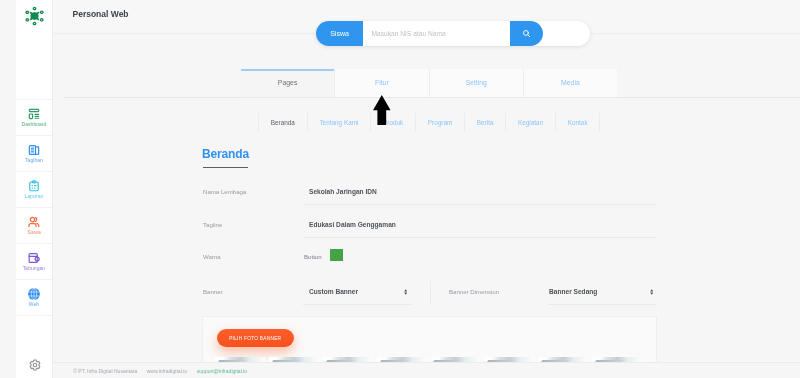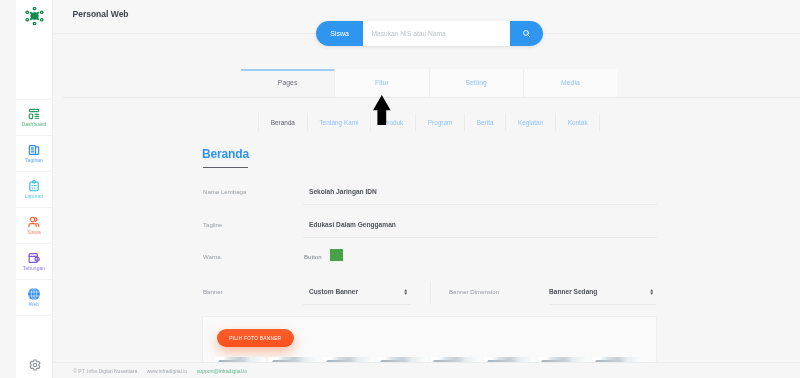--- a/index.html
+++ b/index.html
@@ -22,21 +22,21 @@
   .gear{position:absolute;left:0.5px;top:358px;width:36px;height:13px;
         display:flex;align-items:center;justify-content:center;}
 
   
   .header{position:absolute;left:37px;top:0;width:763px;height:34px;background:#f7f7f8;
           border-bottom:1px solid #ededee;box-sizing:border-box;}
   .header-title{position:absolute;left:19.5px;top:8.5px;font-size:8.5px;font-weight:bold;color:#3e4249;}
 
   
   .searchbar{position:absolute;left:300px;top:21px;width:227px;height:25px;
-             border-radius:13px;background:#fff;box-shadow:0 1px 4px rgba(0,0,0,.10);}
+             border-radius:13px;background:#fff;box-shadow:0 1px 4px rgba(0,0,0,.10);padding-left:47px;}
   .search-seg{position:absolute;left:0;top:0;width:47px;height:25px;background:#2f96f0;
               border-radius:13px 0 0 13px;color:#fff;font-size:7px;
               display:flex;align-items:center;justify-content:center;}
   .search-input{position:absolute;left:47px;top:0;width:147px;height:25px;border:0;outline:0;
                 background:transparent;font-size:6.65px;color:#3e4249;padding:0 0 0 8.5px;
                 box-sizing:border-box;font-family:"Liberation Sans",sans-serif;}
   .search-input::placeholder{color:#bdc1c6;}
   .search-btn{position:absolute;left:194px;top:0;width:33px;height:25px;background:#2f96f0;
               border-radius:0 13px 13px 0;display:flex;align-items:center;justify-content:center;}
 

